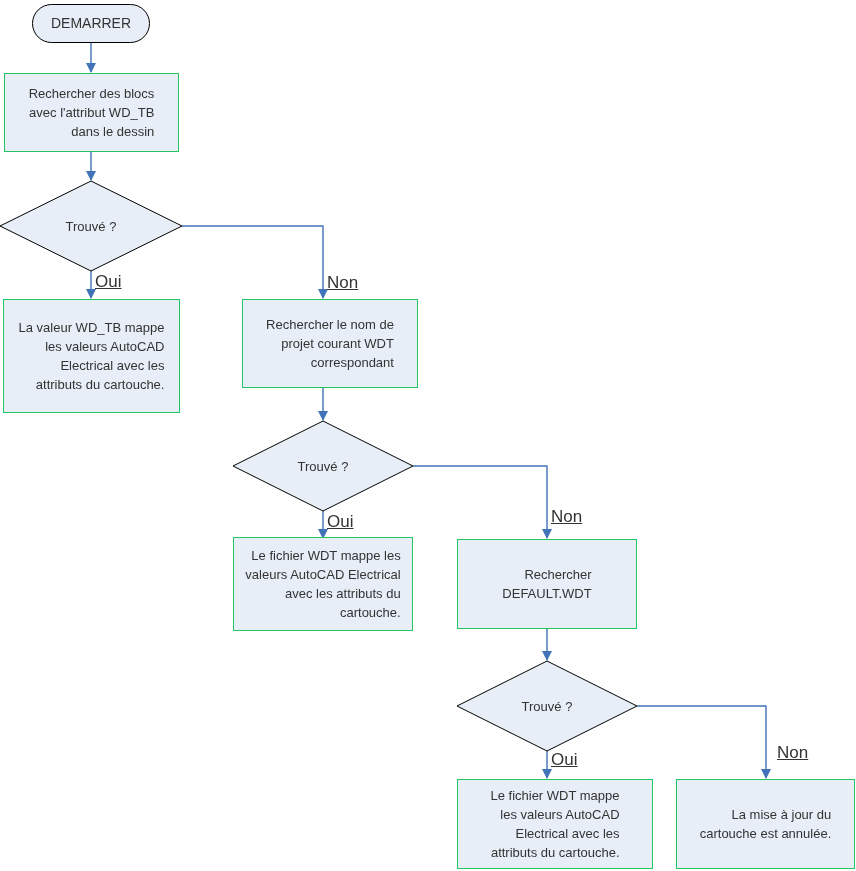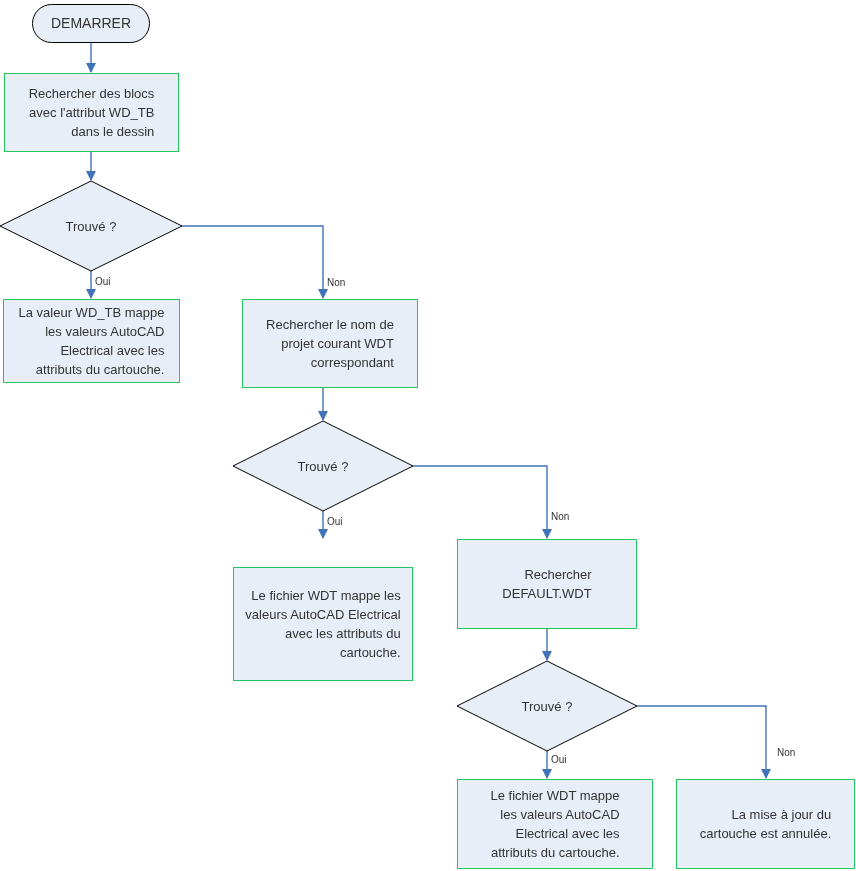--- a/index.html
+++ b/index.html
@@ -13,28 +13,28 @@
     display:flex; align-items:center; justify-content:center;
     text-align:right; font-size:13px; line-height:19px;
     white-space:pre-line;
   }
   .process { background:#E8EEF7; border:1px solid #22c55e; }
   .terminator { background:#E8EEF7; border:1px solid #000000; border-radius:20px; font-size:14px; }
   .decision-label {
     position:absolute; display:flex; align-items:center; justify-content:center;
     font-size:13px; text-align:center; pointer-events:none;
   }
-  .edge-label { position:absolute; font-size:10px; line-height:14px; }
+  .edge-label { position:absolute; font-size:17px; line-height:14px;text-decoration:underline; }
 
   
   #n-start   { left:32px;  top:4px;   width:118px; height:39px; }
   #n-box1    { left:4px;   top:73px;  width:175px; height:79px; }
-  #n-oui1    { left:3px;   top:299px; width:177px; height:84px; }
+  #n-oui1    { left:3px;   top:299px; width:177px; height:114px; }
   #n-box2    { left:242px; top:299px; width:176px; height:89px; }
-  #n-oui2    { left:233px; top:567px; width:180px; height:114px; }
+  #n-oui2    { left:233px; top:537px; width:180px; height:94px; }
   #n-box3    { left:457px; top:539px; width:180px; height:90px; }
   #n-oui3    { left:457px; top:779px; width:196px; height:90px; }
   #n-non3    { left:676px; top:779px; width:179px; height:90px; }
 
   
   #d1-label  { left:20px;  top:181px; width:142px; height:90px; }
   #d2-label  { left:253px; top:421px; width:140px; height:90px; }
   #d3-label  { left:477px; top:661px; width:140px; height:90px; }
 
   

